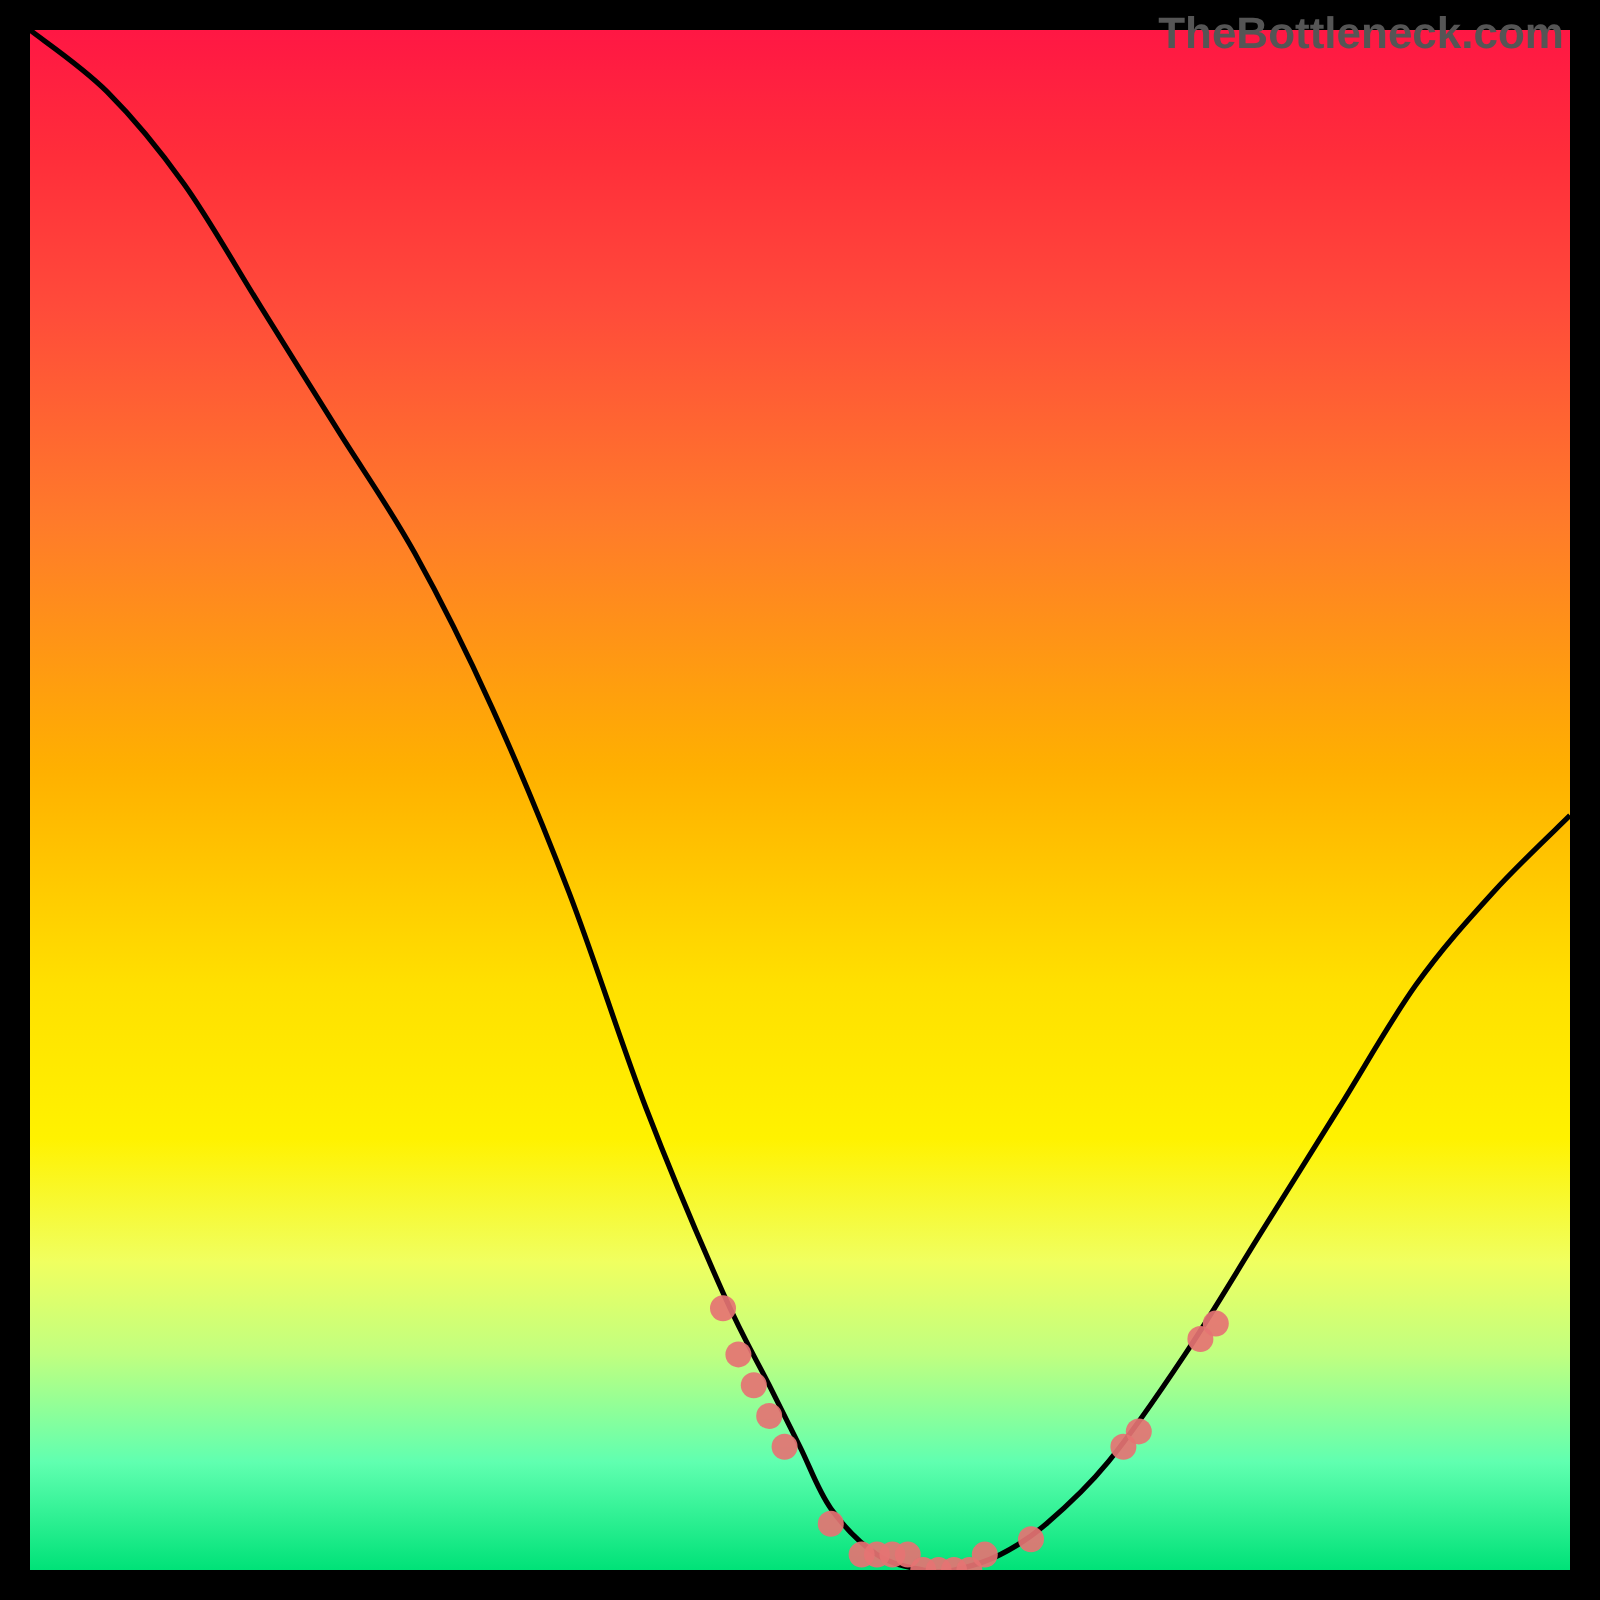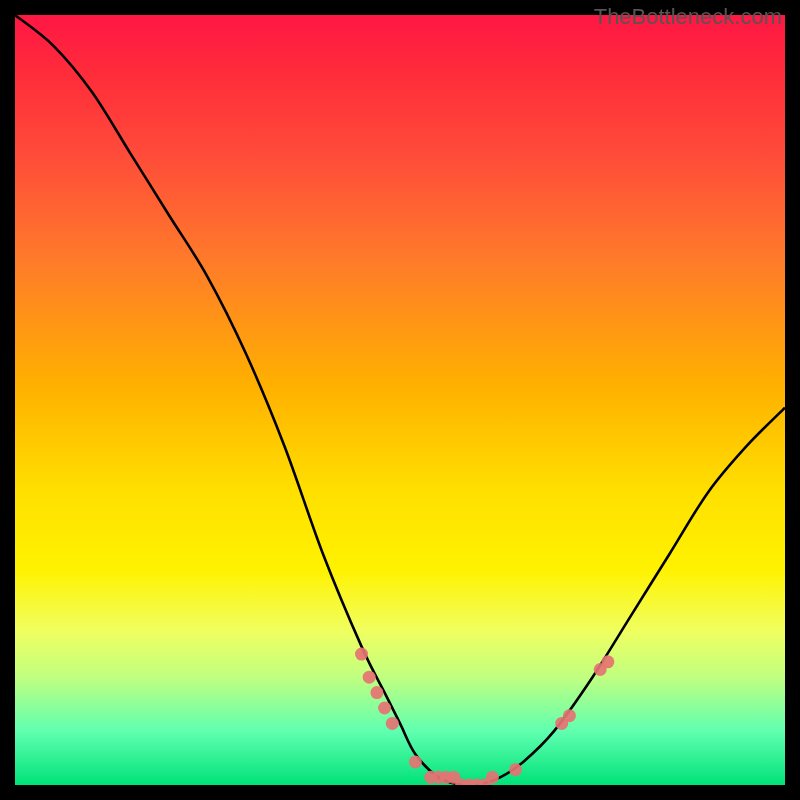--- a/index.html
+++ b/index.html
@@ -29,21 +29,21 @@
       #60ffb0 93%,
       #00e278 100%);
     overflow: hidden;
   }
   .watermark {
     position: absolute;
     top: 4px;
     right: 18px;
     color: #555;
     font-size: 22px;
-    font-weight: 400;
+    font-weight: 700;
     font-family: Arial, sans-serif;
     z-index: 5;
   }
   svg.curve {
     position: absolute;
     left: 0; top: 0;
     width: 770px; height: 770px;
     z-index: 2;
   }
   .curve path { fill: none; stroke: #000; stroke-width: 2.6; }

